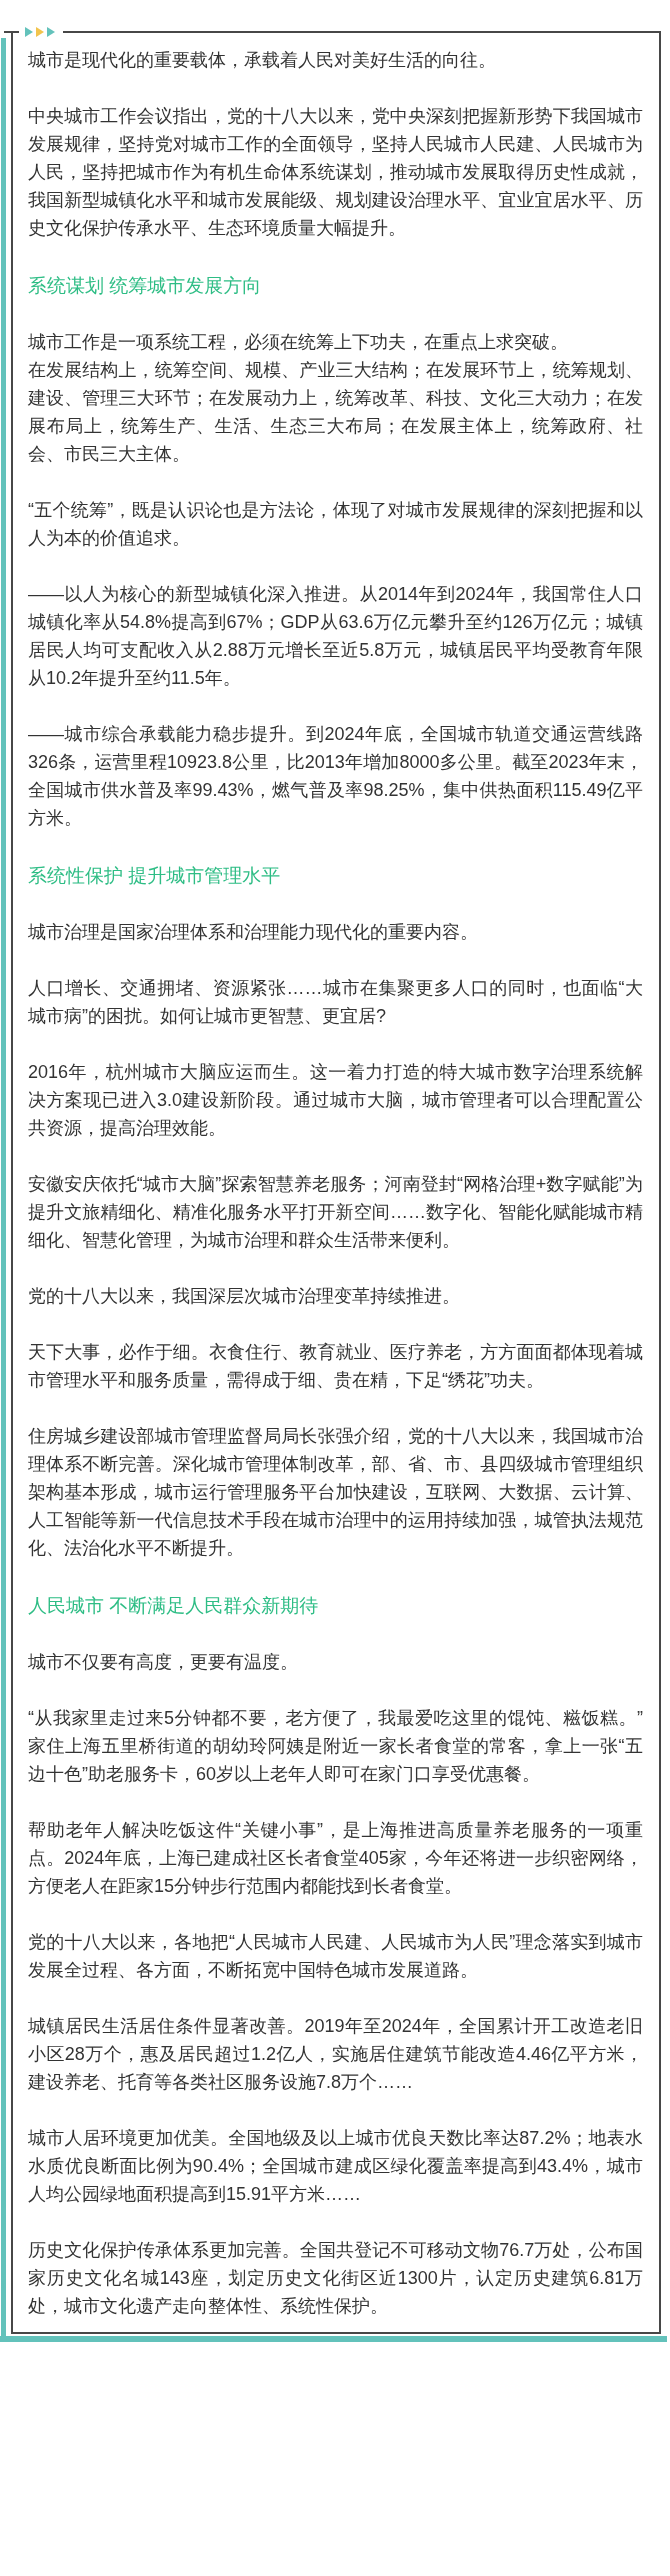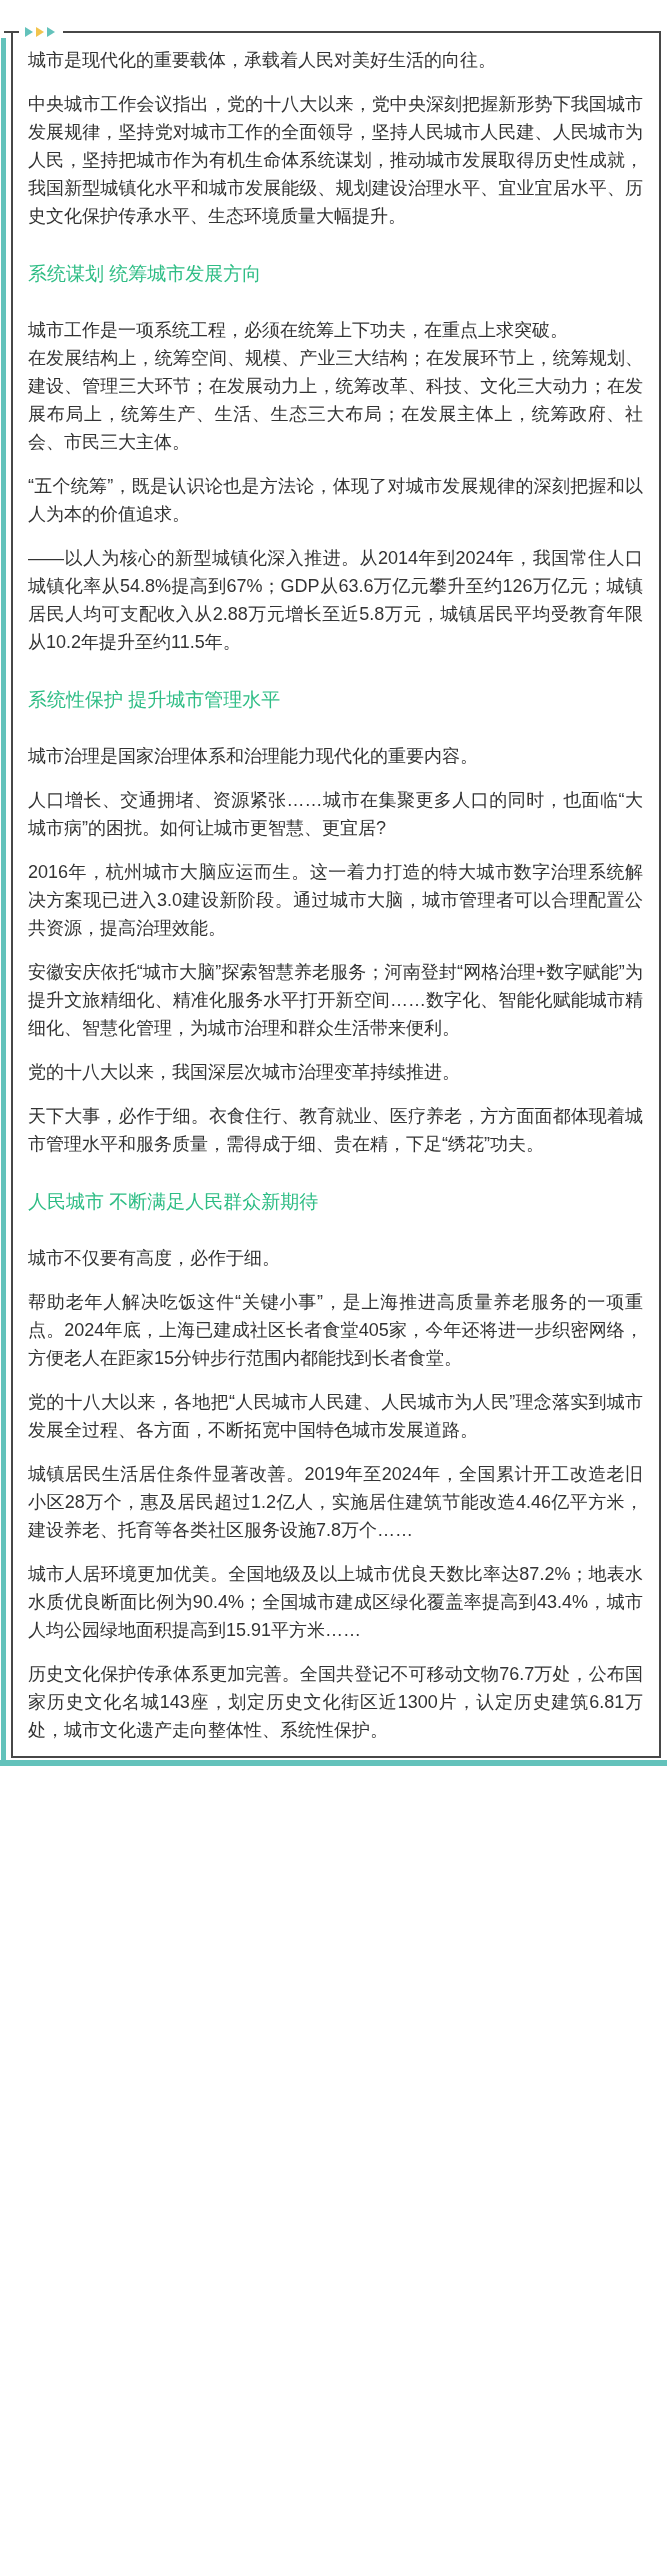--- a/index.html
+++ b/index.html
@@ -52,21 +52,21 @@
     width:5px;background:var(--teal);
   }
   .teal-bottom{
     position:absolute;
     left:-13px;right:-8px;bottom:-10px;
     height:6px;background:var(--teal);
   }
   
   .article-body{font-size:18px;line-height:28px;}
   .para{
-    margin:16px 0;
+    margin:28px 0;
     text-align:justify;
     white-space:pre-line;
     color:var(--ink);
   }
   .section-heading{
     margin:30px 0 28px 0;
     font-size:19px;
     line-height:28px;
     font-weight:normal;
     color:var(--green);
@@ -89,29 +89,32 @@
   <div class="teal-bottom"></div>
 
   <div class="article-body">
       <p class="para">城市是现代化的重要载体，承载着人民对美好生活的向往。</p>
       <p class="para">中央城市工作会议指出，党的十八大以来，党中央深刻把握新形势下我国城市发展规律，坚持党对城市工作的全面领导，坚持人民城市人民建、人民城市为人民，坚持把城市作为有机生命体系统谋划，推动城市发展取得历史性成就，我国新型城镇化水平和城市发展能级、规划建设治理水平、宜业宜居水平、历史文化保护传承水平、生态环境质量大幅提升。</p>
       <h2 class="section-heading">系统谋划 统筹城市发展方向</h2>
       <p class="para">城市工作是一项系统工程，必须在统筹上下功夫，在重点上求突破。
 在发展结构上，统筹空间、规模、产业三大结构；在发展环节上，统筹规划、建设、管理三大环节；在发展动力上，统筹改革、科技、文化三大动力；在发展布局上，统筹生产、生活、生态三大布局；在发展主体上，统筹政府、社会、市民三大主体。</p>
       <p class="para">“五个统筹”，既是认识论也是方法论，体现了对城市发展规律的深刻把握和以人为本的价值追求。</p>
       <p class="para">——以人为核心的新型城镇化深入推进。从2014年到2024年，我国常住人口城镇化率从54.8%提高到67%；GDP从63.6万亿元攀升至约126万亿元；城镇居民人均可支配收入从2.88万元增长至近5.8万元，城镇居民平均受教育年限从10.2年提升至约11.5年。</p>
+      <p class="para">——城市综合承载能力稳步提升。到2024年底，全国城市轨道交通运营线路326条，运营里程10923.8公里，比2013年增加8000多公里。截至2023年末，全国城市供水普及率99.43%，燃气普及率98.25%，集中供热面积115.49亿平方米。</p>
       <h2 class="section-heading">系统性保护 提升城市管理水平</h2>
       <p class="para">城市治理是国家治理体系和治理能力现代化的重要内容。</p>
       <p class="para">人口增长、交通拥堵、资源紧张……城市在集聚更多人口的同时，也面临“大城市病”的困扰。如何让城市更智慧、更宜居?</p>
       <p class="para">2016年，杭州城市大脑应运而生。这一着力打造的特大城市数字治理系统解决方案现已进入3.0建设新阶段。通过城市大脑，城市管理者可以合理配置公共资源，提高治理效能。</p>
       <p class="para">安徽安庆依托“城市大脑”探索智慧养老服务；河南登封“网格治理+数字赋能”为提升文旅精细化、精准化服务水平打开新空间……数字化、智能化赋能城市精细化、智慧化管理，为城市治理和群众生活带来便利。</p>
       <p class="para">党的十八大以来，我国深层次城市治理变革持续推进。</p>
       <p class="para">天下大事，必作于细。衣食住行、教育就业、医疗养老，方方面面都体现着城市管理水平和服务质量，需得成于细、贵在精，下足“绣花”功夫。</p>
+      <p class="para">住房城乡建设部城市管理监督局局长张强介绍，党的十八大以来，我国城市治理体系不断完善。深化城市管理体制改革，部、省、市、县四级城市管理组织架构基本形成，城市运行管理服务平台加快建设，互联网、大数据、云计算、人工智能等新一代信息技术手段在城市治理中的运用持续加强，城管执法规范化、法治化水平不断提升。</p>
       <h2 class="section-heading">人民城市 不断满足人民群众新期待</h2>
-      <p class="para">城市不仅要有高度，必作于细。</p>
+      <p class="para">城市不仅要有高度，更要有温度。</p>
+      <p class="para">“从我家里走过来5分钟都不要，老方便了，我最爱吃这里的馄饨、糍饭糕。”家住上海五里桥街道的胡幼玲阿姨是附近一家长者食堂的常客，拿上一张“五边十色”助老服务卡，60岁以上老年人即可在家门口享受优惠餐。</p>
       <p class="para">帮助老年人解决吃饭这件“关键小事”，是上海推进高质量养老服务的一项重点。2024年底，上海已建成社区长者食堂405家，今年还将进一步织密网络，方便老人在距家15分钟步行范围内都能找到长者食堂。</p>
       <p class="para">党的十八大以来，各地把“人民城市人民建、人民城市为人民”理念落实到城市发展全过程、各方面，不断拓宽中国特色城市发展道路。</p>
       <p class="para">城镇居民生活居住条件显著改善。2019年至2024年，全国累计开工改造老旧小区28万个，惠及居民超过1.2亿人，实施居住建筑节能改造4.46亿平方米，建设养老、托育等各类社区服务设施7.8万个……</p>
       <p class="para">城市人居环境更加优美。全国地级及以上城市优良天数比率达87.2%；地表水水质优良断面比例为90.4%；全国城市建成区绿化覆盖率提高到43.4%，城市人均公园绿地面积提高到15.91平方米……</p>
       <p class="para">历史文化保护传承体系更加完善。全国共登记不可移动文物76.7万处，公布国家历史文化名城143座，划定历史文化街区近1300片，认定历史建筑6.81万处，城市文化遗产走向整体性、系统性保护。</p>
     </div>
 </div>
 
 
 </body></html>

